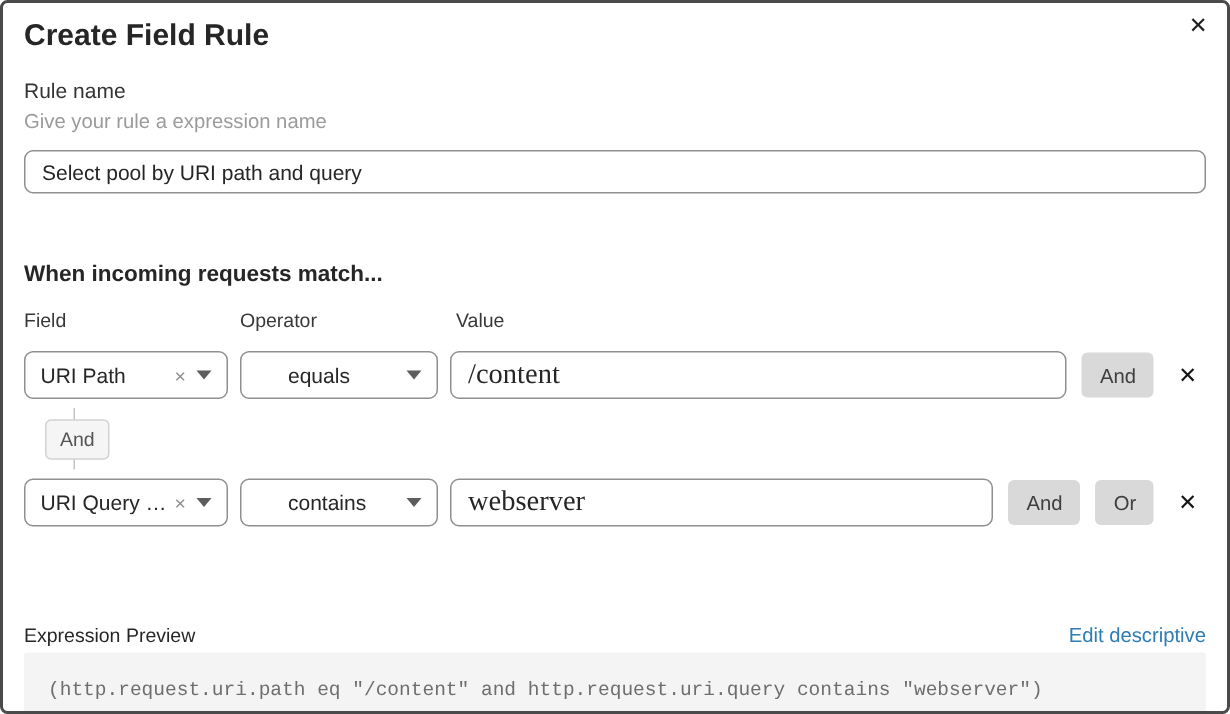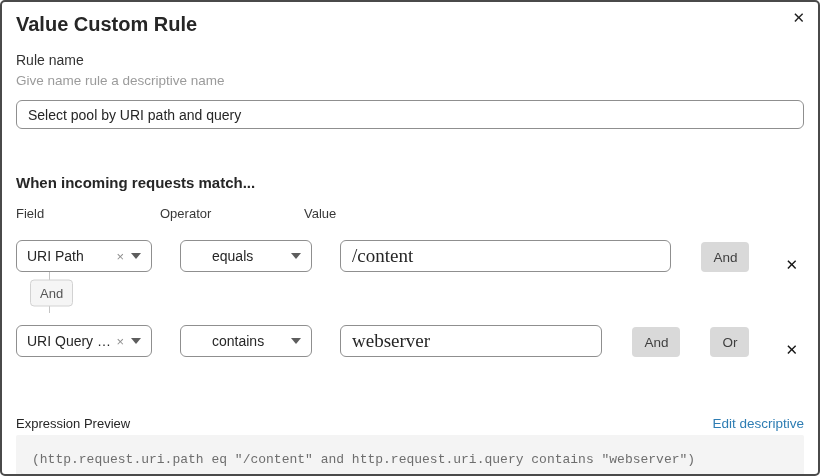--- a/index.html
+++ b/index.html
@@ -72,24 +72,23 @@
     margin-top: 14px;
     display: flex;
     height: 15px;
     font-size: 13px;
     color: #383838;
   }
   .col-labels .lbl-field    { width: 144px; }
   .col-labels .lbl-operator { width: 144px; }
   .cond-row {
     display: flex;
-    align-items: flex-end;
+    align-items: center;
     margin-top: 7px;
     height: 44px;
-    gap: 20px;
   }
   .cond-row.second { margin-top: 0; }
   .select-box {
     display: flex;
     align-items: center;
     height: 32px;
     border: 1px solid #8f8f8f;
     border-radius: 6px;
     padding: 0 10px;
     background: #fff;
@@ -215,24 +214,24 @@
     white-space: nowrap;
   }
 </style>
 </head>
 <body>
 
 <div class="dialog">
 
   <span class="close-btn">✕</span>
 
-  <h1 class="dialog-title">Value Custom Rule</h1>
+  <h1 class="dialog-title">Create Field Rule</h1>
 
   <div class="section-label">Rule name</div>
-  <div class="hint">Give name rule a descriptive name</div>
+  <div class="hint">Give your rule a expression name</div>
   <input class="text-input" type="text" value="Select pool by URI path and query" style="">
 
   <div class="match-heading">When incoming requests match...</div>
 
   <div class="col-labels">
     <div class="lbl-field">Field</div>
     <div class="lbl-operator">Operator</div>
     <div class="lbl-value">Value</div>
   </div>
 

